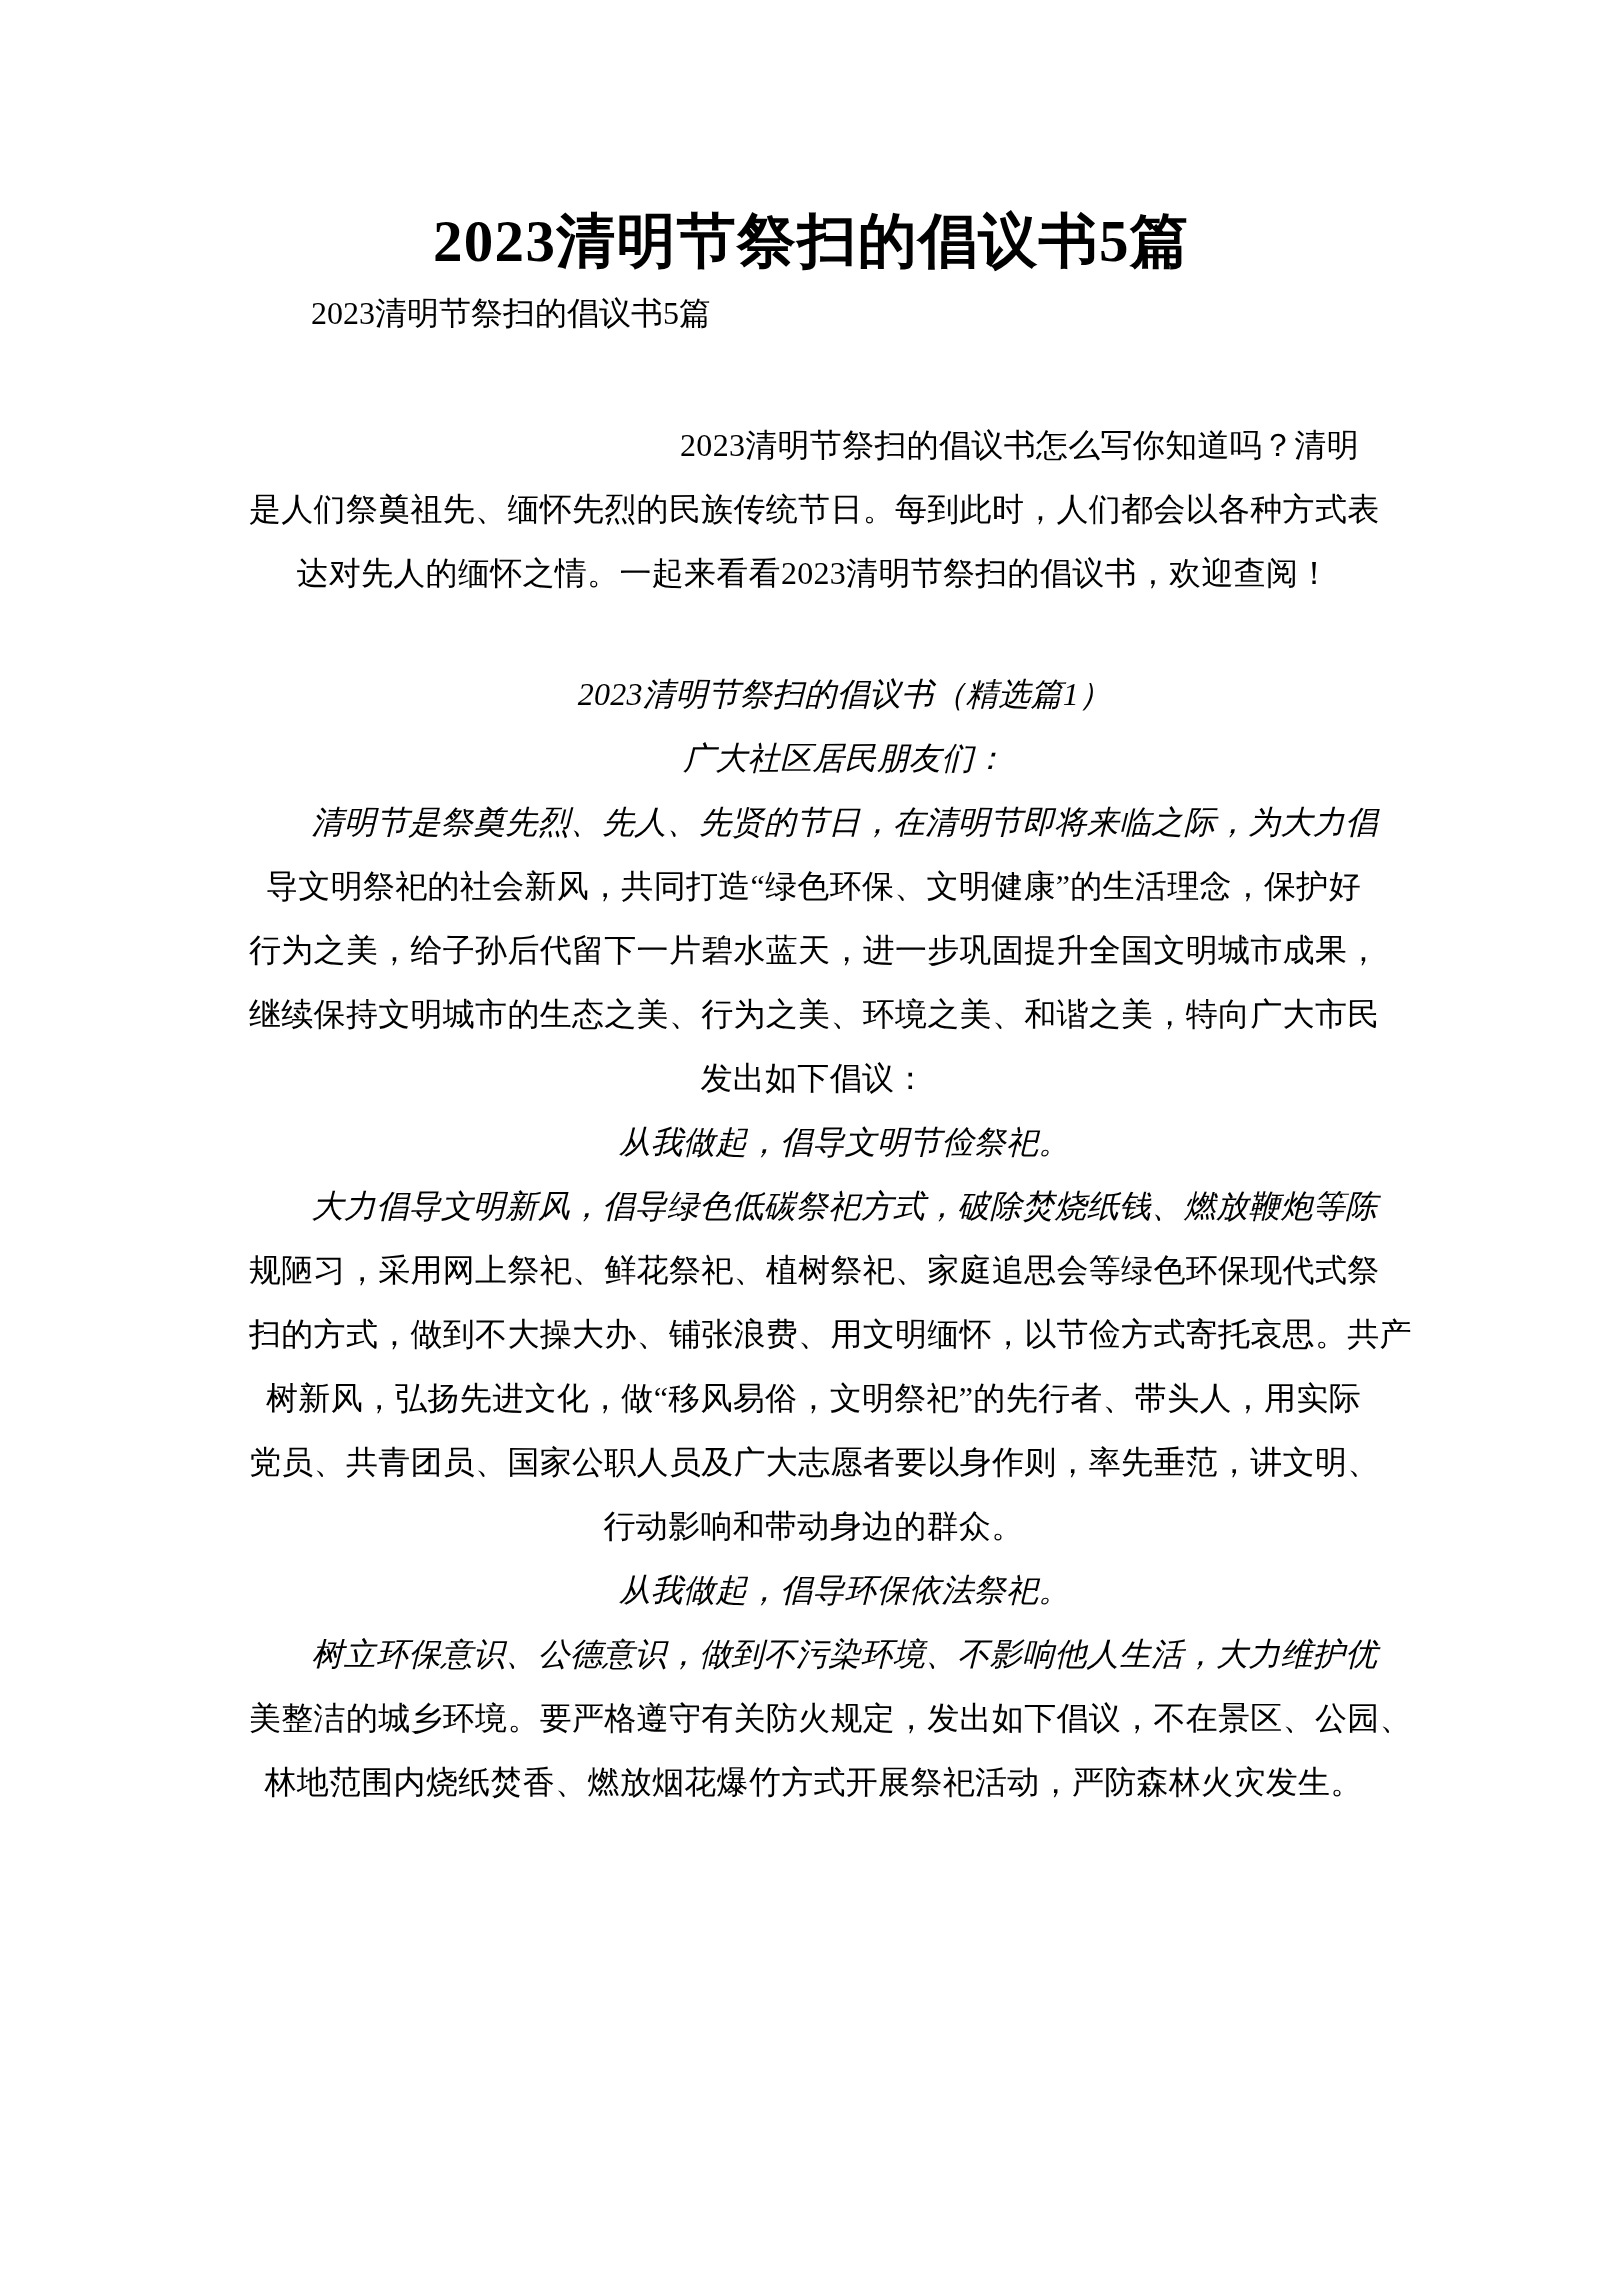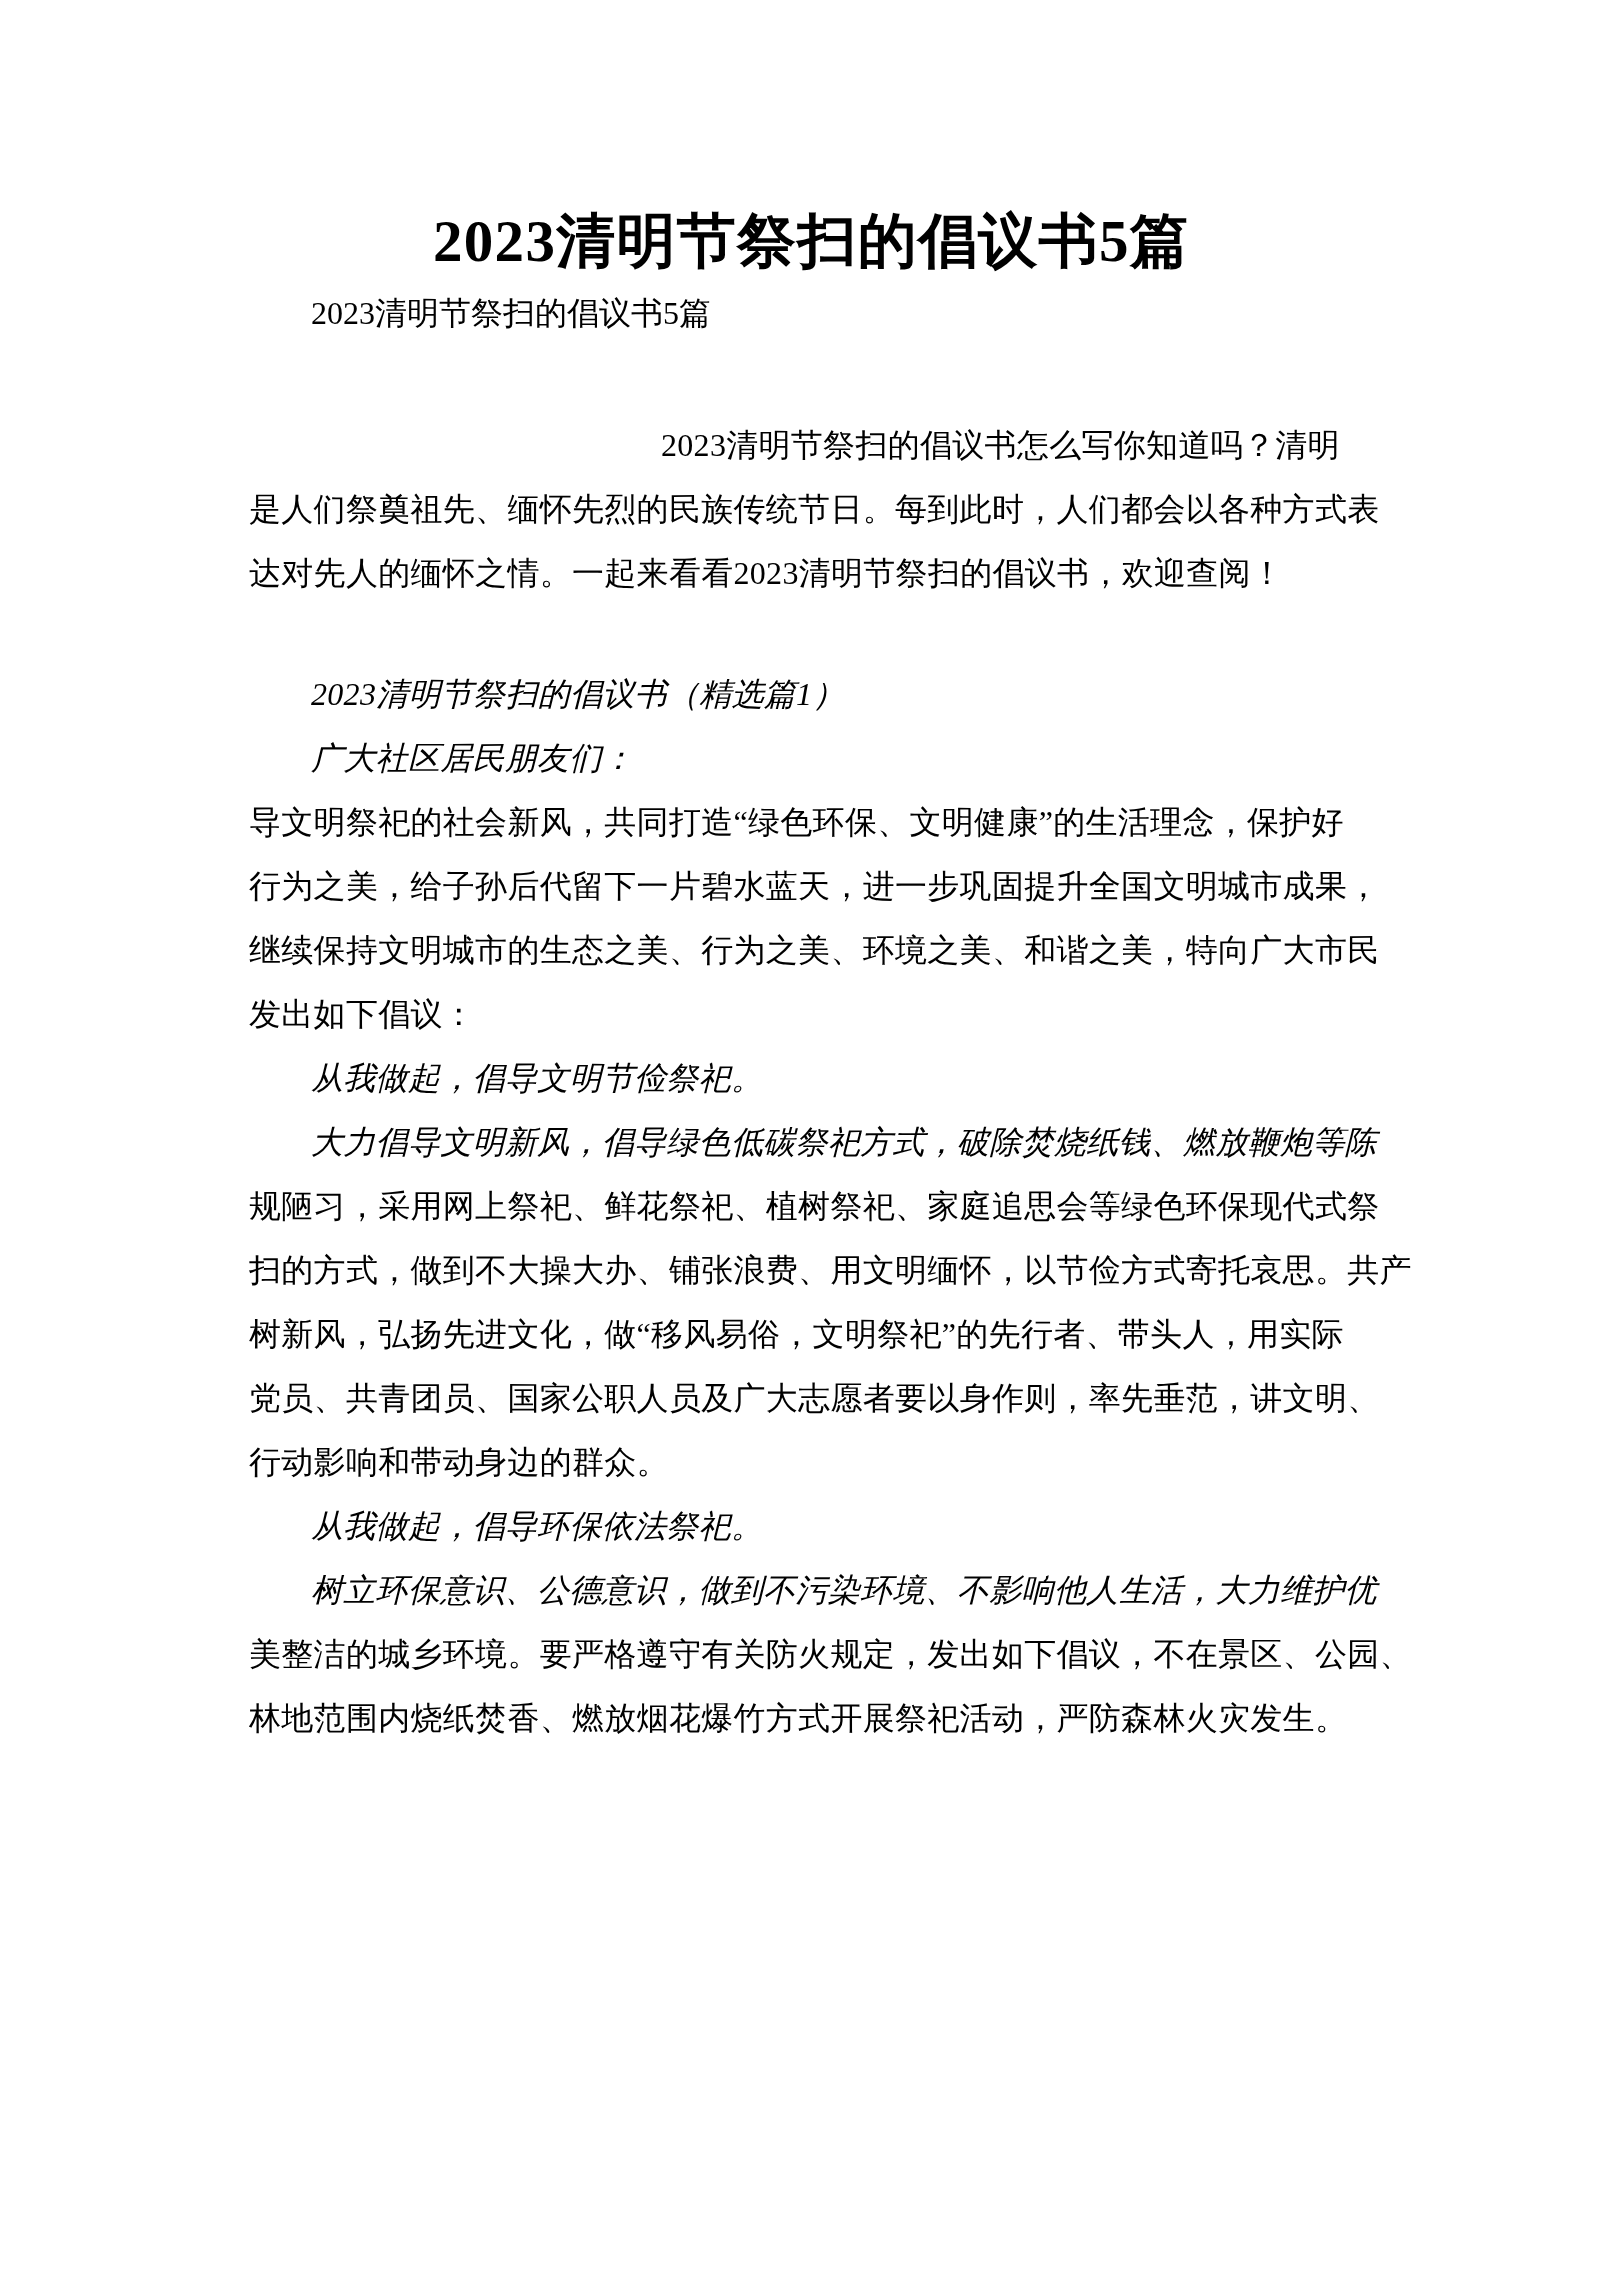--- a/index.html
+++ b/index.html
@@ -35,20 +35,21 @@
   }
   .doc-subtitle .ln { margin-left: 62px; }
   .doc-body {
     position: absolute;
     top: 413px;
     left: 249px;
     width: 1129px;
     font-size: 32px;
     line-height: 64px;
     letter-spacing: 0.3px;
+    text-align: center;
   }
   .para { margin: 0; padding: 0; }
   .para.gap-before { margin-top: 57px; }
   .ln { white-space: nowrap; }
   .ln.ind2 { margin-left: 62px; font-style: italic; }
   .ln.indbig { margin-left: 412px; }
 </style>
 </head>
 <body>
 
@@ -68,20 +69,21 @@
 
   <div class="para gap-before">
     <div class="ln ind2">2023清明节祭扫的倡议书（精选篇1）</div>
   </div>
 
   <div class="para">
     <div class="ln ind2">广大社区居民朋友们：</div>
   </div>
 
   <div class="para">
+    <div class="ln ind2">清明节是祭奠先烈、先人、先贤的节日，在清明节即将来临之际，为大力倡</div>
     <div class="ln">导文明祭祀的社会新风，共同打造“绿色环保、文明健康”的生活理念，保护好</div>
     <div class="ln">行为之美，给子孙后代留下一片碧水蓝天，进一步巩固提升全国文明城市成果，</div>
     <div class="ln">继续保持文明城市的生态之美、行为之美、环境之美、和谐之美，特向广大市民</div>
     <div class="ln">发出如下倡议：</div>
   </div>
 
   <div class="para">
     <div class="ln ind2">从我做起，倡导文明节俭祭祀。</div>
   </div>
 

